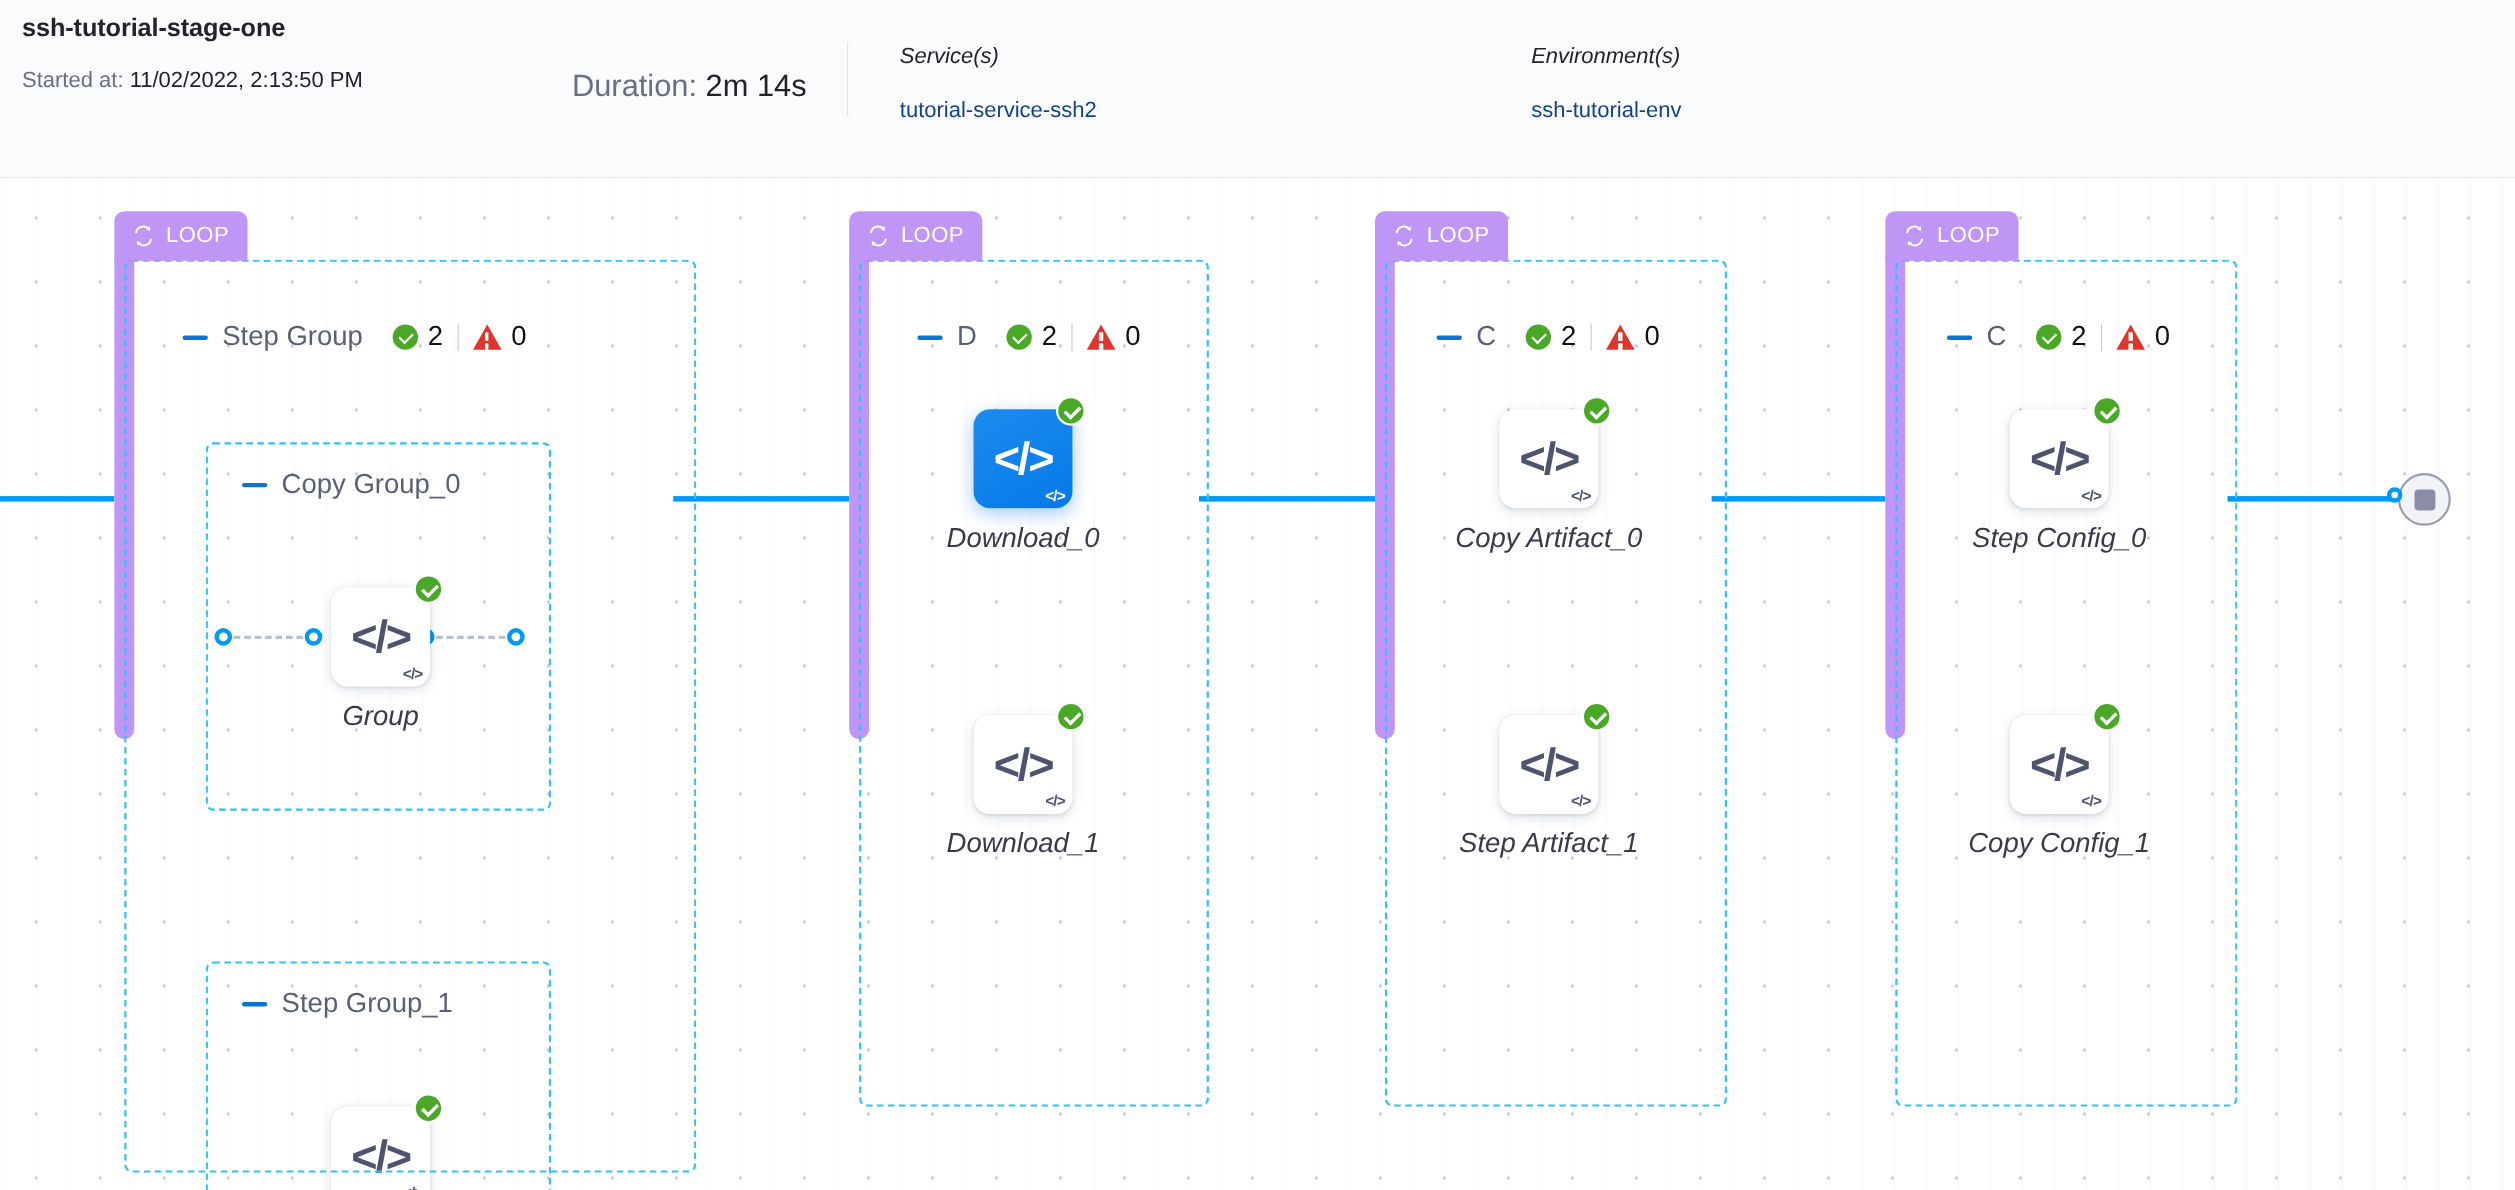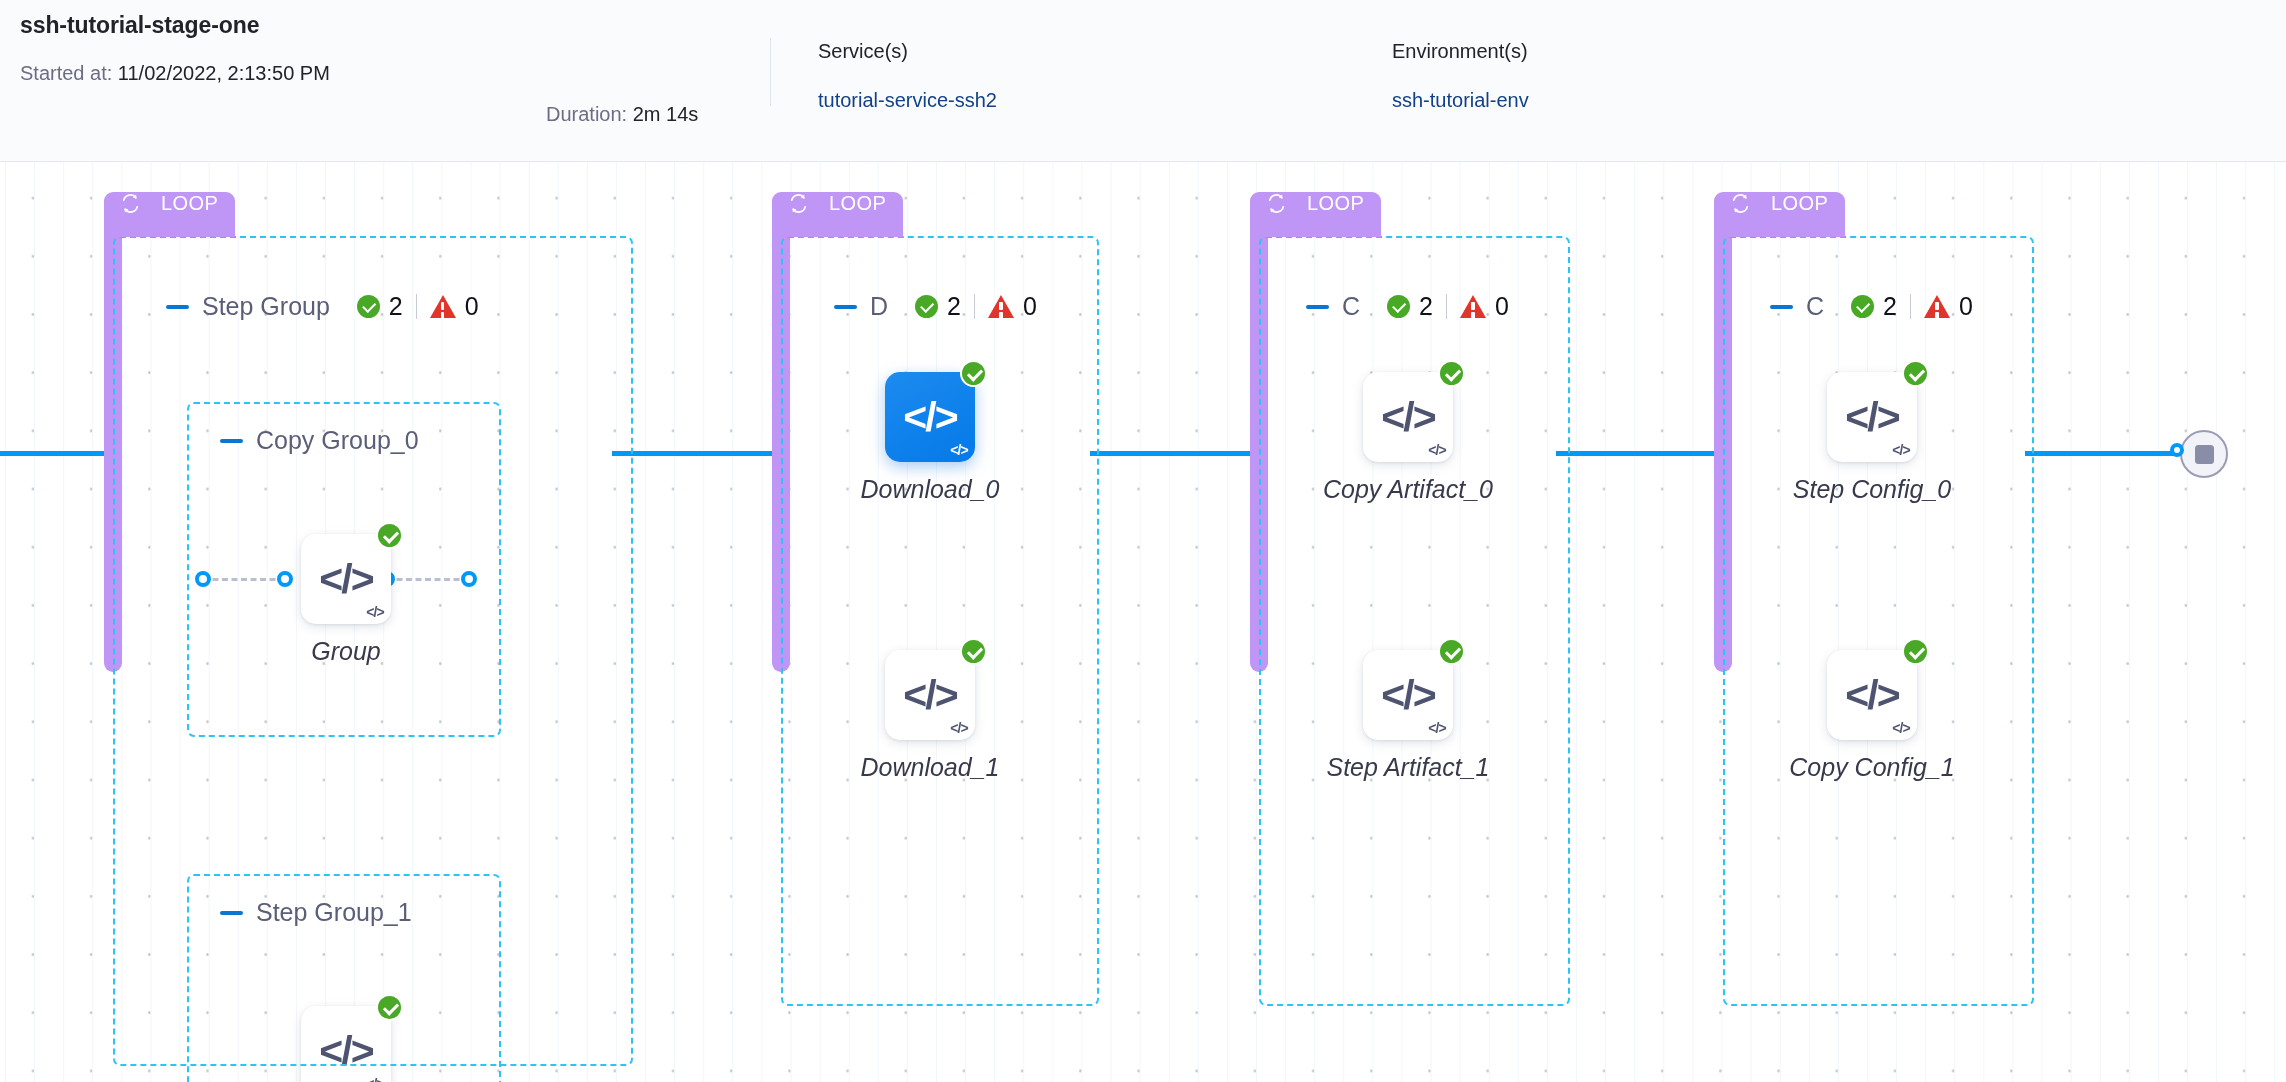--- a/index.html
+++ b/index.html
@@ -21,32 +21,32 @@
     position: absolute; left: 20px; top: 12px;
     font-size: 23px; font-weight: bold; color: #22222a;
     letter-spacing: -0.1px;
   }
   #meta-started {
     position: absolute; left: 20px; top: 62px;
     font-size: 20px; color: #22222a; white-space: nowrap;
   }
   #meta-started .lbl { color: #6b6d85; }
   #meta-duration {
-    position: absolute; left: 546px; top: 62px;
-    font-size: 20px; color: #22222a; white-space: nowrap; margin-top: 41px;
+    position: absolute; left: 520px; top: 62px;
+    font-size: 28px; color: #22222a; white-space: nowrap;
   }
   #meta-duration .lbl { color: #6b6d85; }
   #hdr-divider {
     position: absolute; left: 770px; top: 38px;
     width: 1px; height: 68px; background: #dfe3eb;
   }
   .hdr-col { position: absolute; }
   .hdr-col .hdr-label {
     font-size: 20px; color: #22222a; font-weight: normal;
-    white-space: nowrap; display: block;
+    white-space: nowrap; display: block; font-style: italic;
   }
   .hdr-col .hdr-link {
     font-size: 20px; color: #12418a; white-space: nowrap;
     display: block; margin-top: 26px; cursor: pointer;
   }
   #col-services { left: 818px; top: 40px; }
   #col-envs { left: 1392px; top: 40px; }
 
   
   #canvas {
@@ -65,21 +65,21 @@
   .flow-line {
     position: absolute; height: 5px; background: #0099f7; top: 289px;
   }
 
   
   .loop-wrap { position: absolute; top: 30px; }
   .loop-badge {
     position: absolute; left: 0; top: 0;
     height: 45px; border-radius: 9px 9px 0 0;
     background: #bf96f5;
-    display: flex; gap: 19px;
+    display: flex; align-items: center; gap: 9px;
     padding: 0 17px 0 15px;
     z-index: 3;
   }
   .loop-badge .loop-text {
     color: #ffffff; font-size: 20px; letter-spacing: 0.4px;
   }
   .loop-bar {
     position: absolute; left: 0; top: 40px;
     width: 18px; background: #bf96f5;
     border-radius: 0 0 9px 9px;

